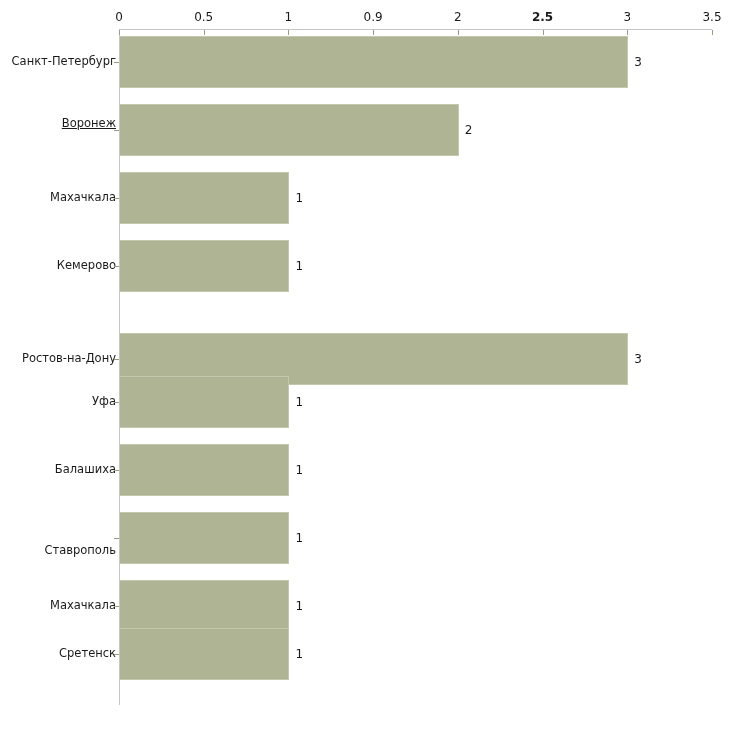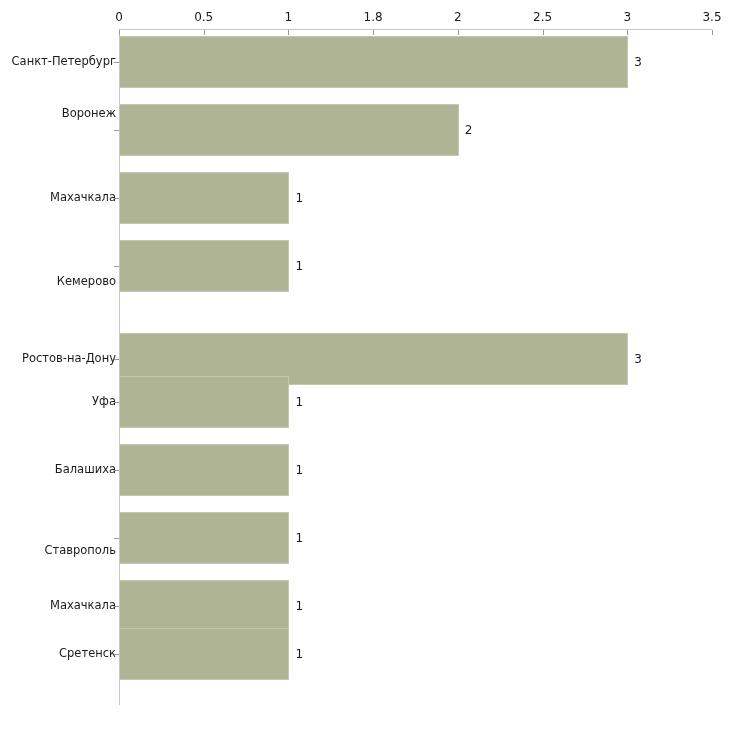--- a/index.html
+++ b/index.html
@@ -103,51 +103,51 @@
   <div class="axis-line-y"></div>
 
   <div id="x-ticks">
       <div class="x-tick" style="left: 119px;"></div>
       <div class="x-tick-label" style="left: 119px;">0</div>
       <div class="x-tick" style="left: 203.714px;"></div>
       <div class="x-tick-label" style="left: 203.714px;">0.5</div>
       <div class="x-tick" style="left: 288.429px;"></div>
       <div class="x-tick-label" style="left: 288.429px;">1</div>
       <div class="x-tick" style="left: 373.143px;"></div>
-      <div class="x-tick-label" style="left: 373.143px;">1.8</div>
+      <div class="x-tick-label" style="left: 373.143px;">0.9</div>
       <div class="x-tick" style="left: 457.857px;"></div>
       <div class="x-tick-label" style="left: 457.857px;">2</div>
       <div class="x-tick" style="left: 542.571px;"></div>
-      <div class="x-tick-label" style="left: 542.571px;">2.5</div>
+      <div class="x-tick-label" style="left: 542.571px; font-weight: bold;">2.5</div>
       <div class="x-tick" style="left: 627.286px;"></div>
       <div class="x-tick-label" style="left: 627.286px;">3</div>
       <div class="x-tick" style="left: 712px;"></div>
       <div class="x-tick-label" style="left: 712px;">3.5</div>
     </div>
   <div id="rows">
       <div class="row" style="top: 36px; height: 52px;">
         <div class="cat-label" style="top: 19px;">Санкт-Петербург</div>
         <div class="cat-tick" style="top: 26px;"></div>
         <div class="bar" title="Санкт-Петербург: 3" style="top: 0px; height: 52px; width: 508.286px; background: rgb(174, 180, 148); border-color: rgb(195, 200, 174);"></div>
         <div class="bar-value" style="left: 634.286px; top: 19px;">3</div>
       </div>
       <div class="row" style="top: 104px; height: 52px;">
-        <div class="cat-label" style="top: 3px;">Воронеж</div>
+        <div class="cat-label" style="top: 13px; text-decoration: underline;">Воронеж</div>
         <div class="cat-tick" style="top: 26px;"></div>
         <div class="bar" title="Воронеж: 2" style="top: 0px; height: 52px; width: 338.857px; background: rgb(174, 180, 148); border-color: rgb(195, 200, 174);"></div>
         <div class="bar-value" style="left: 464.857px; top: 19px;">2</div>
       </div>
       <div class="row" style="top: 172px; height: 52px;">
         <div class="cat-label" style="top: 19px;">Махачкала</div>
         <div class="cat-tick" style="top: 26px;"></div>
         <div class="bar" title="Балашиха: 1" style="top: 0px; height: 52px; width: 169.429px; background: rgb(174, 180, 148); border-color: rgb(195, 200, 174);"></div>
         <div class="bar-value" style="left: 295.429px; top: 19px;">1</div>
       </div>
       <div class="row" style="top: 240px; height: 52px;">
-        <div class="cat-label" style="top: 35px;">Кемерово</div>
+        <div class="cat-label" style="top: 19px;">Кемерово</div>
         <div class="cat-tick" style="top: 26px;"></div>
         <div class="bar" title="Кемерово: 1" style="top: 0px; height: 52px; width: 169.429px; background: rgb(174, 180, 148); border-color: rgb(195, 200, 174);"></div>
         <div class="bar-value" style="left: 295.429px; top: 19px;">1</div>
       </div>
       <div class="row" style="top: 312px; height: 52px; margin-top: 21px;">
         <div class="cat-label" style="top: 19px;">Ростов-на-Дону</div>
         <div class="cat-tick" style="top: 26px;"></div>
         <div class="bar" title="Ростов-на-Дону: 3" style="top: 0px; height: 52px; width: 508.286px; background: rgb(174, 180, 148); border-color: rgb(195, 200, 174);"></div>
         <div class="bar-value" style="left: 634.286px; top: 19px;">3</div>
       </div>

